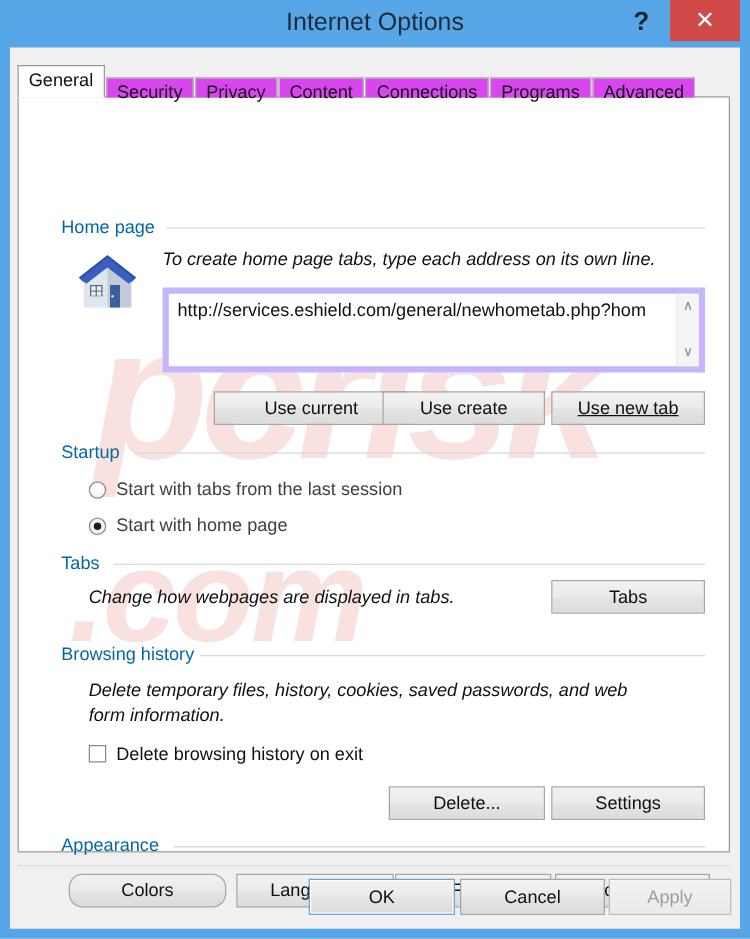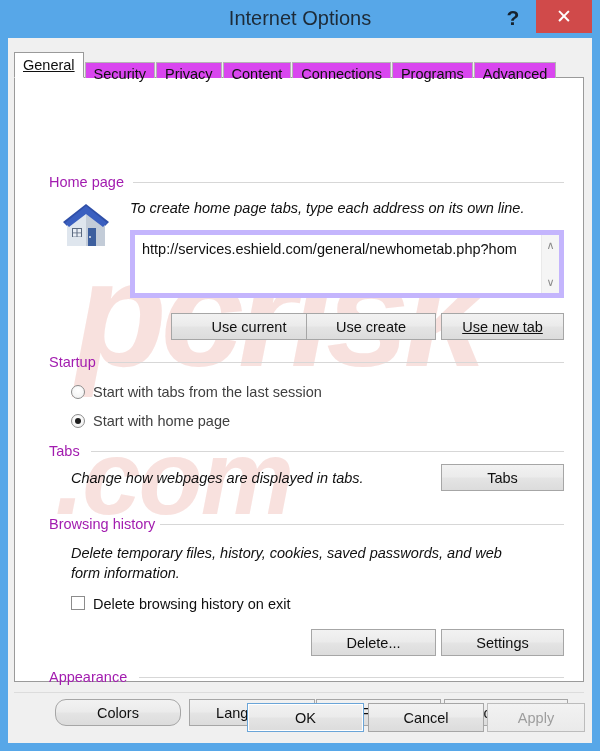--- a/index.html
+++ b/index.html
@@ -129,21 +129,20 @@
     white-space: nowrap;
   }
   .tab.active {
     background: #ffffff;
     height: 26px;
     line-height: 25px;
     border-color: #9a9a9a;
     border-bottom: 1px solid #ffffff;
     position: relative;
     z-index: 4;
-    text-decoration: underline;
   }
 
   
   #tabpage {
     position: absolute;
     left: 6px;
     top: 39px;
     width: 570px;
     height: 605px;
     background: #ffffff;
@@ -155,21 +154,21 @@
     position: relative;
     width: 100%;
     height: 100%;
     background: transparent;
   }
 
   
   .group-label {
     position: absolute;
     font-size: 14.5px;
-    color: #a21caf;
+    color: #0369a1;
     background: transparent;
     padding-right: 6px;
     z-index: 2;
     white-space: nowrap;
   }
   .group-rule {
     position: absolute;
     height: 1px;
     background: #d7d7d7;
     z-index: 1;

